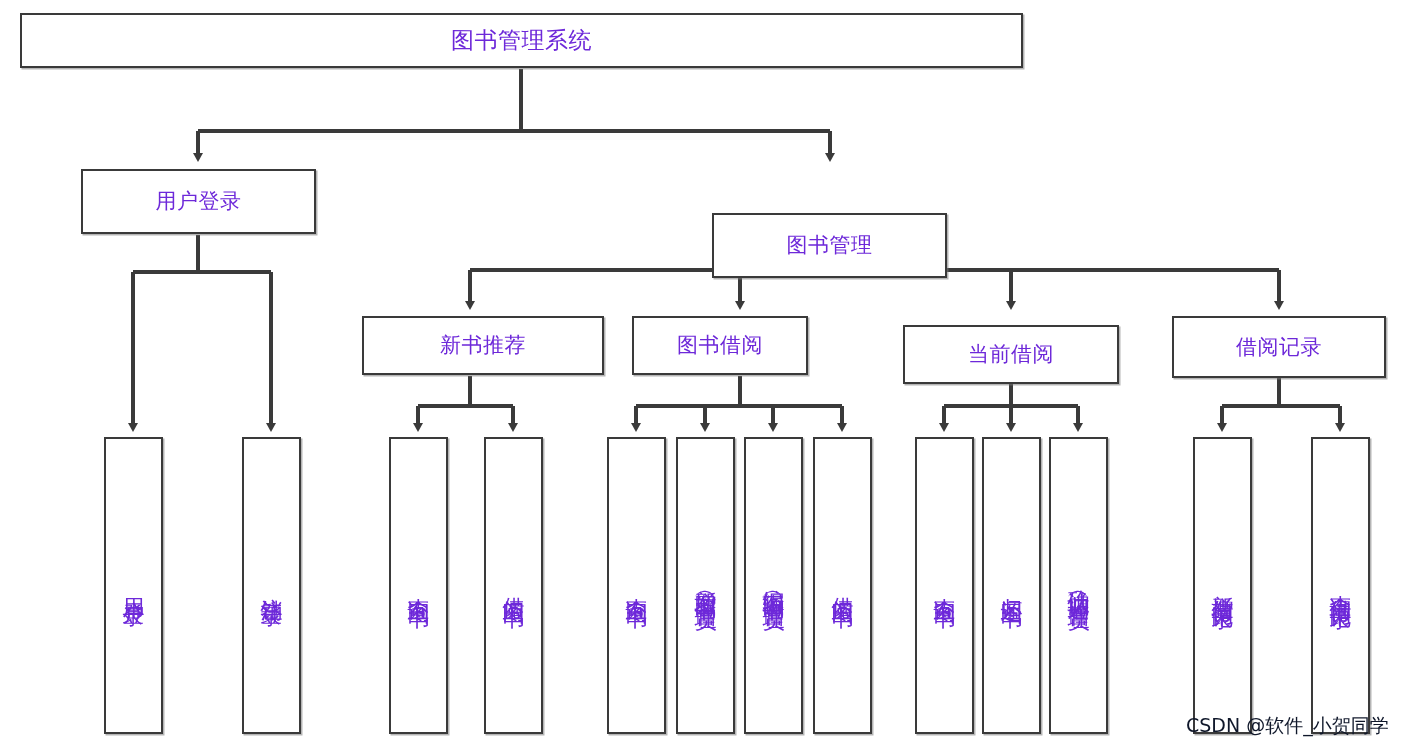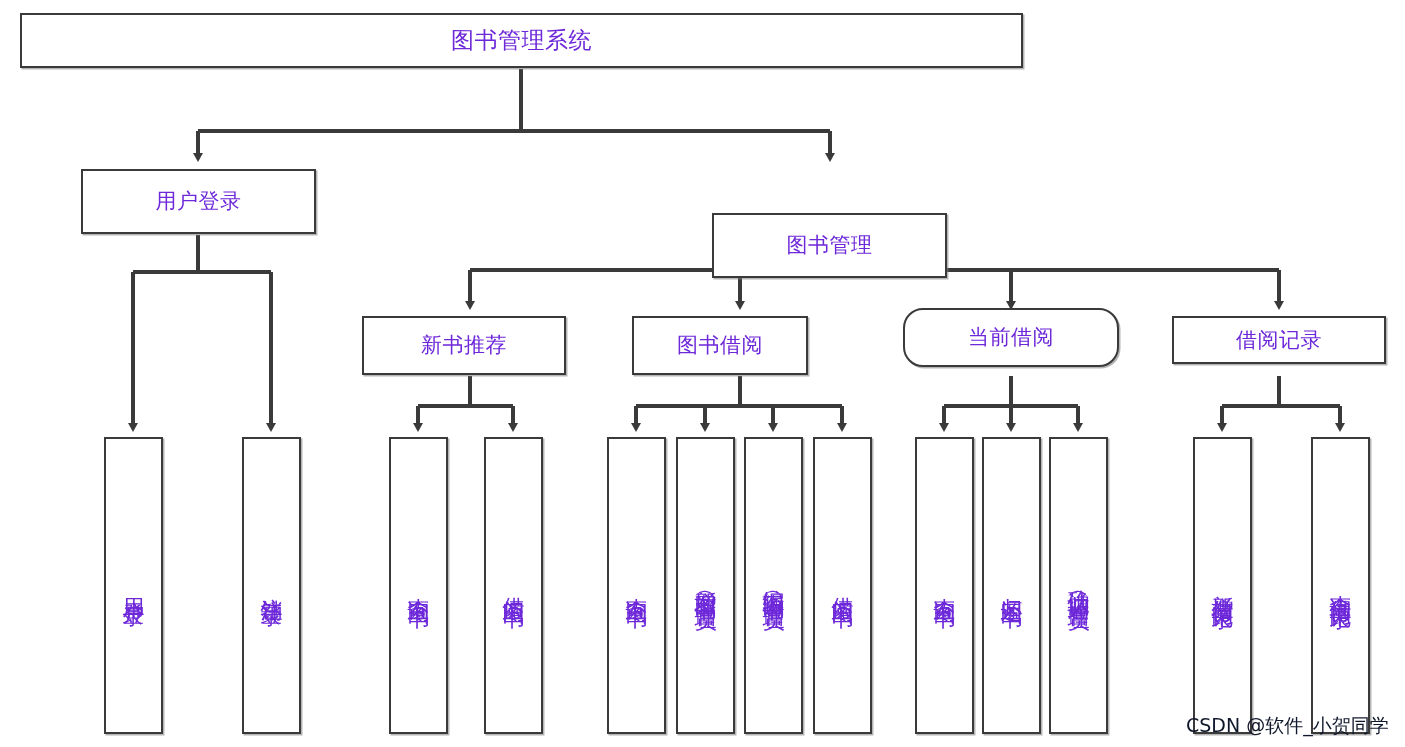--- a/index.html
+++ b/index.html
@@ -125,30 +125,30 @@
     <span class="node-label">图书管理系统</span>
   </div>
 
   <div class="node" style="left:81px; top:169px; width:235px; height:65px;">
     <span class="node-label">用户登录</span>
   </div>
   <div class="node" style="left:712px; top:169px; width:235px; height:65px;margin-top:44px;">
     <span class="node-label">图书管理</span>
   </div>
 
-  <div class="node" style="left:362px; top:316px; width:204px; height:59px;">
+  <div class="node" style="left:362px; top:316px; width:242px; height:59px;">
     <span class="node-label">新书推荐</span>
   </div>
   <div class="node" style="left:632px; top:316px; width:176px; height:59px;">
     <span class="node-label">图书借阅</span>
   </div>
-  <div class="node" style="left:903px; top:308px; width:216px; height:59px;border-radius:20px;">
+  <div class="node" style="left:903px; top:325px; width:216px; height:59px;">
     <span class="node-label">当前借阅</span>
   </div>
-  <div class="node" style="left:1172px; top:316px; width:214px; height:48px;">
+  <div class="node" style="left:1172px; top:316px; width:214px; height:62px;">
     <span class="node-label">借阅记录</span>
   </div>
 
   <div class="node vertical" style="left:104px; top:437px; width:59px; height:297px;">
     <span class="node-label">用户登录</span>
   </div>
   <div class="node vertical" style="left:242px; top:437px; width:59px; height:297px;">
     <span class="node-label">注销登录</span>
   </div>
 

